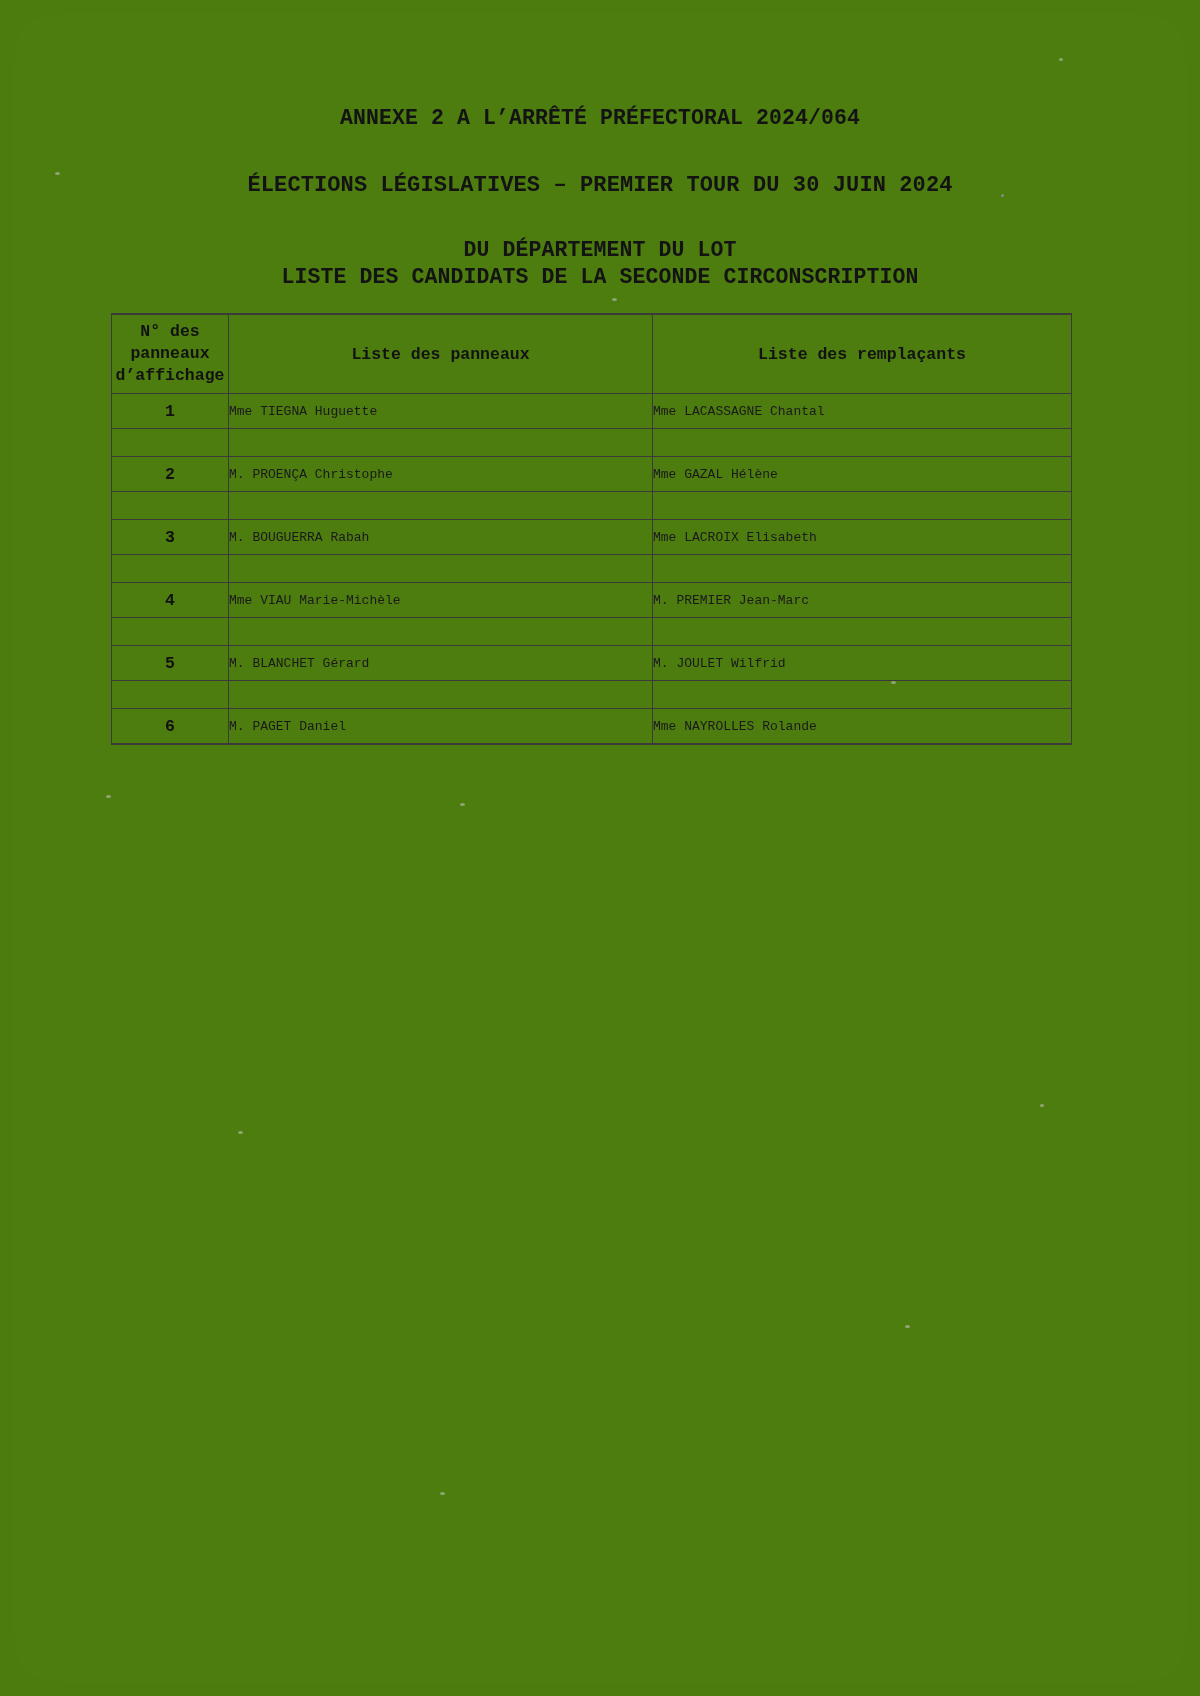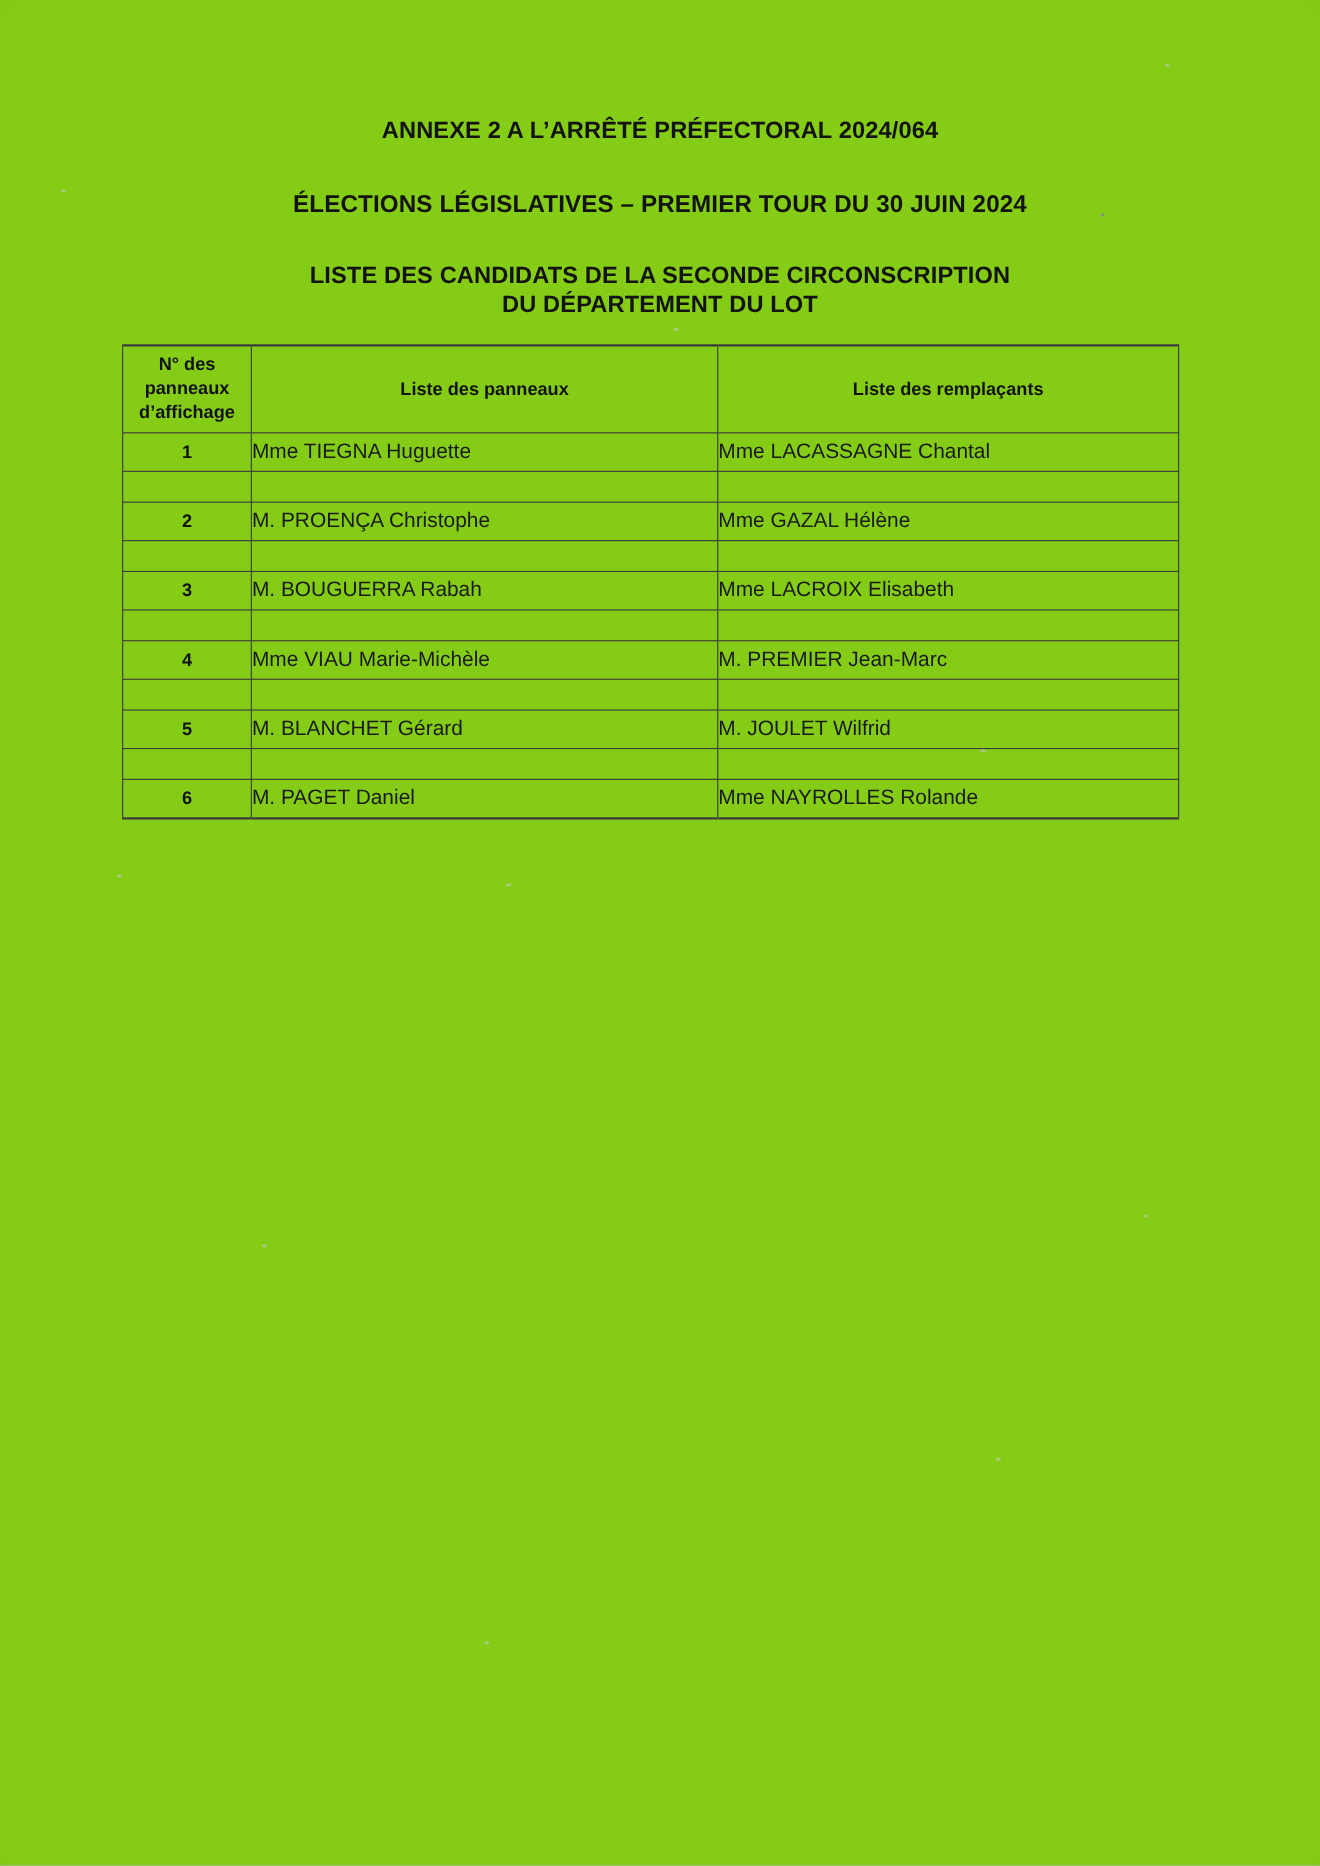--- a/index.html
+++ b/index.html
@@ -5,23 +5,23 @@
   html, body {
     margin: 0;
     padding: 0;
     background: #b8b8b8;
   }
   .page {
     position: relative;
     width: 1200px;
     height: 1696px;
     margin: 0 auto;
-    background: #84cc16;
+    background: #4d7c0f;
     overflow: hidden;
-    font-family: Liberation Sans, sans-serif;
+    font-family: Liberation Mono, monospace;
     color: #141414;
     
     box-shadow: inset 0 0 60px rgba(0,0,0,0.012);
   }
 
   
   .speck {
     position: absolute;
     background: #c9c9c9;
     border-radius: 50%;
@@ -109,21 +109,21 @@
 
   td.cell-num {
     height: 34px;
     text-align: center;
     font-size: 16.5px;
     font-weight: bold;
     color: #111;
   }
   td.cell-text {
     height: 34px;
-    font-size: 19px;
+    font-size: 13px;
     color: #1a1a1a;
     padding-left: 6px;
     white-space: nowrap;
   }
   tr.spacer td {
     height: 27px;
   }
   tr.last-row td {
     border-bottom-width: 2px;
   }
@@ -179,22 +179,22 @@
 
   <div class="titles">
     <div class="title-line title-1">ANNEXE 2 A L’ARRÊTÉ PRÉFECTORAL 2024/064</div>
 
     <div class="title-line title-2">
       <span>ÉLECTIONS LÉGISLATIVES – PREMIER TOUR DU 30 JUIN 2024</span>
       <span class="stray-dot"></span>
     </div>
 
     <div class="title-line title-3">
+      <span class="l2">DU DÉPARTEMENT DU LOT</span>
       <span class="l2">LISTE DES CANDIDATS DE LA SECONDE CIRCONSCRIPTION</span>
-      <span class="l2">DU DÉPARTEMENT DU LOT</span>
     </div>
   </div>
 
   <div class="table-wrap">
     <table class="candidates">
       <colgroup>
         <col class="c-num">
           <col class="c-cand">
           <col class="c-repl">
       </colgroup>

